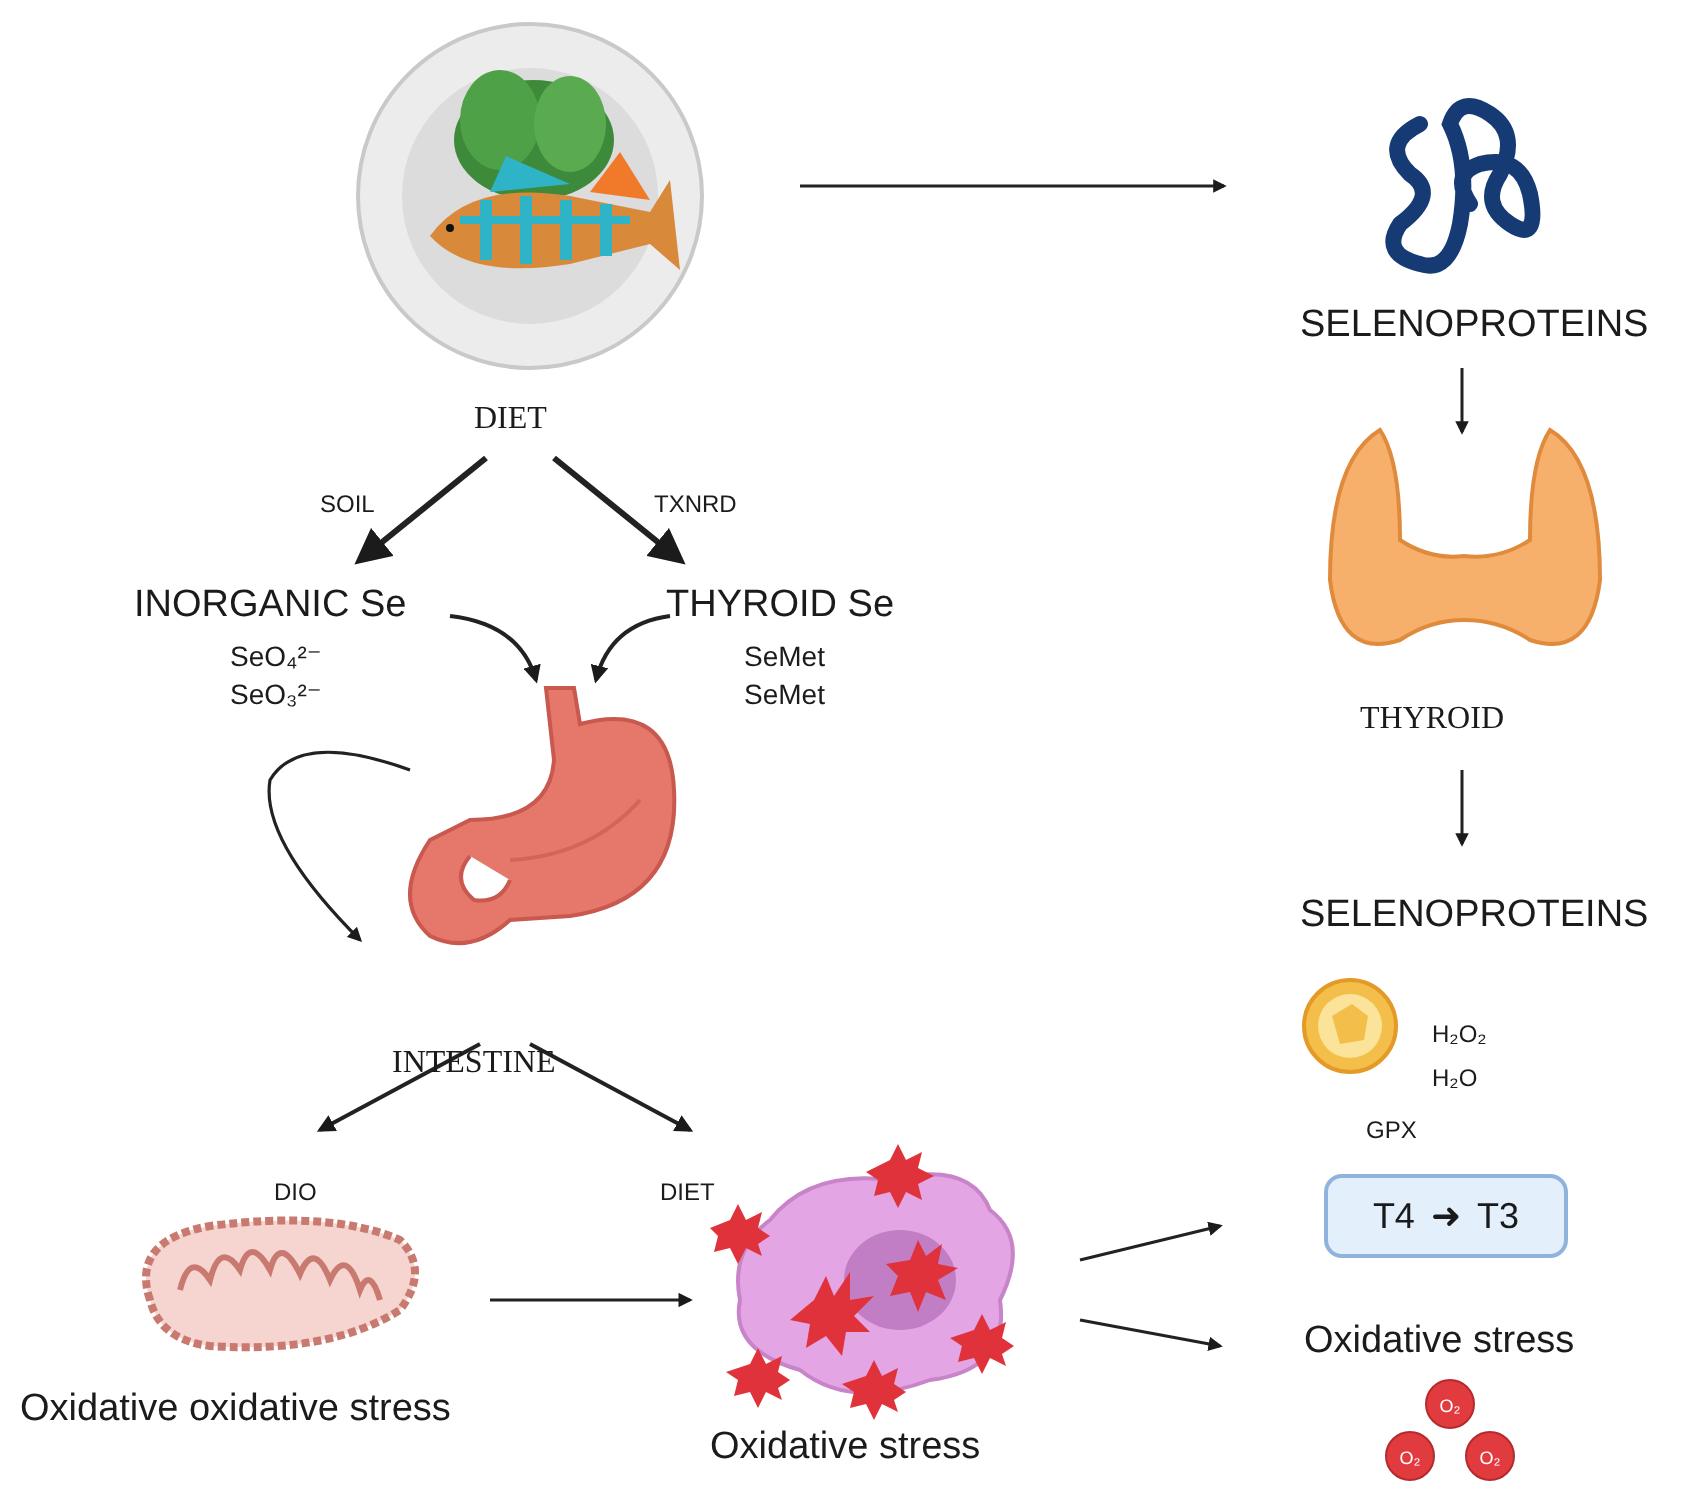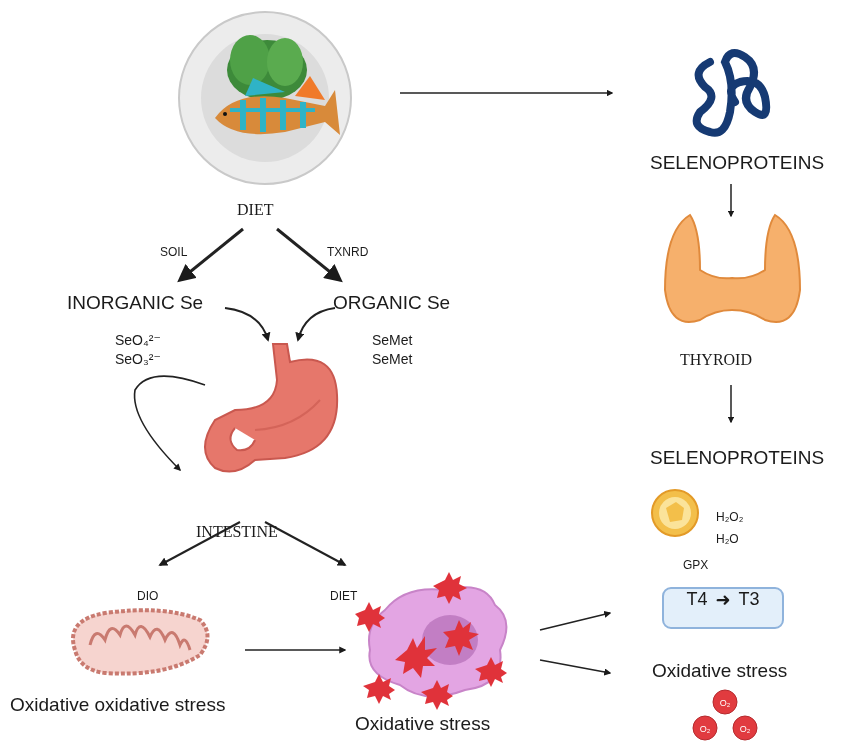--- a/index.html
+++ b/index.html
@@ -3,25 +3,25 @@
 <meta charset="utf-8">
 <style>
   html, body { margin: 0; padding: 0; background: #ffffff; }
   body { width: 850px; height: 748px; position: relative; overflow: hidden;
          font-family: "Liberation Sans", "DejaVu Sans", sans-serif; color: #1a1a1a; }
   .abs { position: absolute; }
   .lbl { position: absolute; white-space: nowrap; color: #1b1b1b; }
   .big { font-size: 16px; font-family: Liberation Serif, serif; }
   .mid { font-size: 19px; }
   .sm { font-size: 12px; margin-top: 16px; }
-  .xs { font-size: 14px; margin-top: 12px; }
+  .xs { font-size: 14px; }
   svg.layer { position: absolute; left: 0; top: 0; }
   .t4box { position: absolute; left: 662px; top: 587px; width: 118px; height: 38px;
            border: 2px solid #8fb3dc; border-radius: 9px; background: #e3effa;
-           display: flex; justify-content: center; font-size: 18px; gap: 8px; }
+           display: flex; align-items: center; justify-content: center; font-size: 18px; gap: 8px; }
 </style>
 </head>
 <body>
 
 <svg class="layer" width="850" height="748">
   <defs>
     <marker id="ah" viewBox="0 0 10 10" refX="8" refY="5" markerWidth="6" markerHeight="6" orient="auto">
       <path d="M0,0 L10,5 L0,10 z" fill="#1b1b1b"></path>
     </marker>
     <marker id="ahs" viewBox="0 0 10 10" refX="8" refY="5" markerWidth="4.5" markerHeight="4.5" orient="auto">
@@ -61,21 +61,21 @@
 </svg>
 
 <div class="lbl big" style="left:237px;top:201px">DIET</div>
 <div class="lbl sm" style="left:160px;top:229px">SOIL</div>
 <div class="lbl sm" style="left:327px;top:229px">TXNRD</div>
 
 <div class="lbl mid" style="left:67px;top:292px">INORGANIC Se</div>
 <div class="lbl xs" style="left:115px;top:320px">SeO₄²⁻</div>
 <div class="lbl xs" style="left:115px;top:339px">SeO₃²⁻</div>
 
-<div class="lbl mid" style="left:333px;top:292px">ORGANIC Se</div>
+<div class="lbl mid" style="left:333px;top:292px">THYROID Se</div>
 <div class="lbl xs" style="left:372px;top:320px">SeMet</div>
 <div class="lbl xs" style="left:372px;top:339px">SeMet</div>
 
 <svg class="abs" style="left:195px;top:340px" width="160" height="150">
   <path d="M78,4 L92,4 L95,22 Q140,10 142,55 Q145,110 90,118 L60,120 Q40,138 20,128 Q0,110 20,80 L40,70 Q80,70 82,40 z" fill="#e6776b" stroke="#c9584f" stroke-width="2"></path>
   <path d="M40,88 Q30,100 42,110 Q55,112 60,100" fill="#fff" stroke="#c9584f" stroke-width="2"></path>
   <path d="M60,90 Q100,88 125,60" fill="none" stroke="#d46459" stroke-width="2"></path>
 </svg>
 
 <div class="lbl big" style="left:196px;top:523px">INTESTINE</div>

